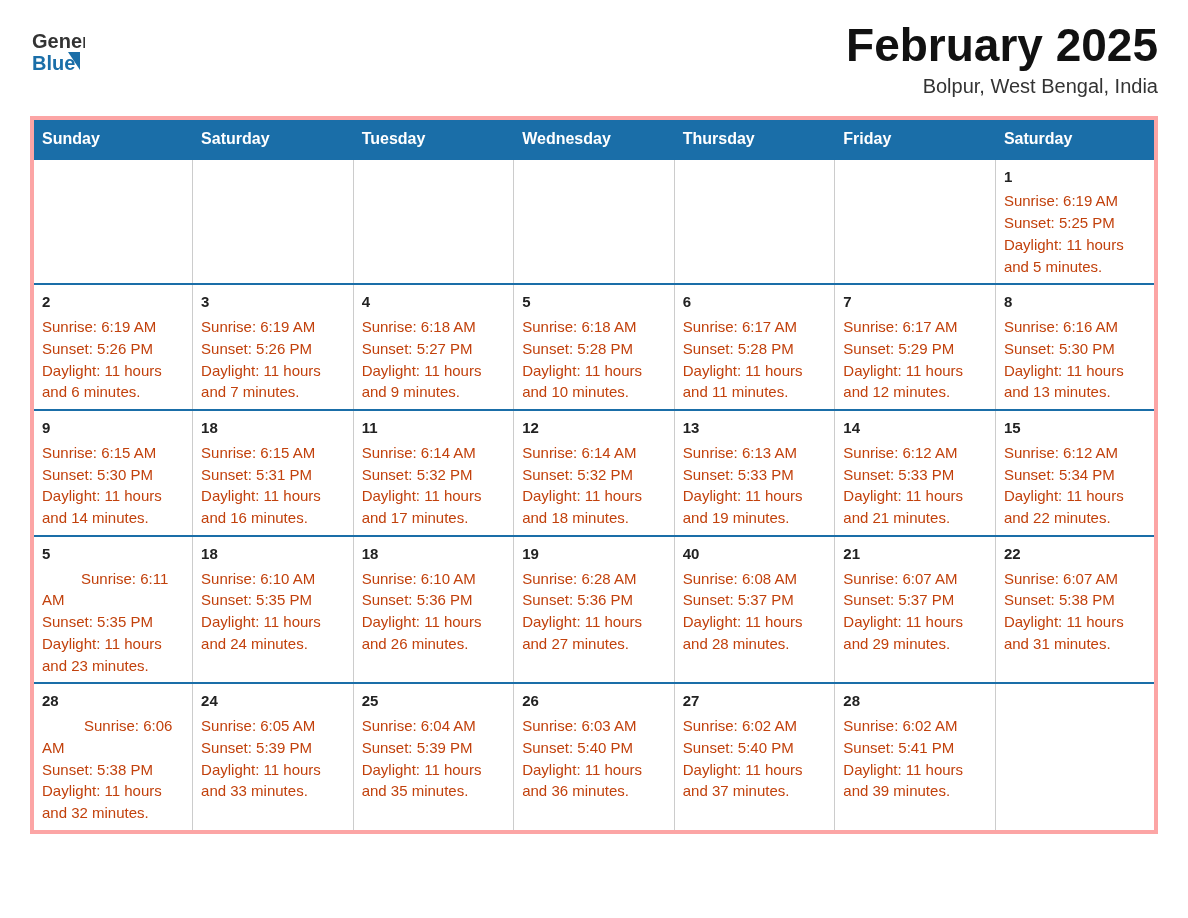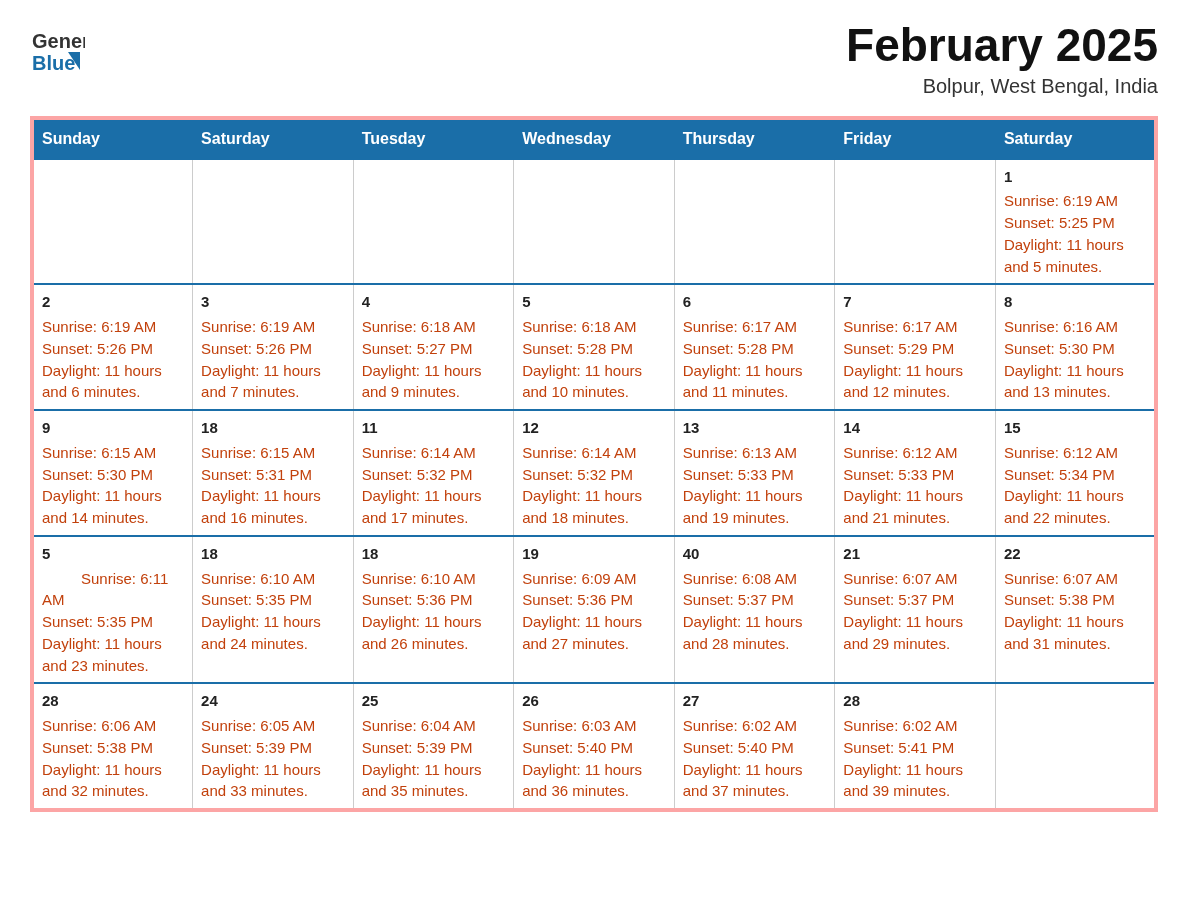--- a/index.html
+++ b/index.html
@@ -168,35 +168,35 @@
       <tr>
         <td><span class="day-num">5</span><span class="day-info" style="white-space: pre-line; margin-left: 39px;">Sunrise: 6:11 AM
 Sunset: 5:35 PM
 Daylight: 11 hours and 23 minutes.</span></td>
         <td><span class="day-num">18</span><span class="day-info" style="white-space: pre-line;">Sunrise: 6:10 AM
 Sunset: 5:35 PM
 Daylight: 11 hours and 24 minutes.</span></td>
         <td><span class="day-num">18</span><span class="day-info" style="white-space: pre-line;">Sunrise: 6:10 AM
 Sunset: 5:36 PM
 Daylight: 11 hours and 26 minutes.</span></td>
-        <td><span class="day-num">19</span><span class="day-info" style="white-space: pre-line;">Sunrise: 6:09 AM
+        <td><span class="day-num">19</span><span class="day-info" style="white-space: pre-line;">Sunrise: 6:28 AM
 Sunset: 5:36 PM
 Daylight: 11 hours and 27 minutes.</span></td>
         <td><span class="day-num">40</span><span class="day-info" style="white-space: pre-line;">Sunrise: 6:08 AM
 Sunset: 5:37 PM
 Daylight: 11 hours and 28 minutes.</span></td>
         <td><span class="day-num">21</span><span class="day-info" style="white-space: pre-line;">Sunrise: 6:07 AM
 Sunset: 5:37 PM
 Daylight: 11 hours and 29 minutes.</span></td>
         <td><span class="day-num">22</span><span class="day-info" style="white-space: pre-line;">Sunrise: 6:07 AM
 Sunset: 5:38 PM
 Daylight: 11 hours and 31 minutes.</span></td>
       </tr>
       <tr>
-        <td><span class="day-num">28</span><span class="day-info" style="white-space: pre-line;">Sunrise: 6:06 AM
+        <td><span class="day-num">28</span><span class="day-info" style="white-space: pre-line; margin-left: 42px;">Sunrise: 6:06 AM
 Sunset: 5:38 PM
 Daylight: 11 hours and 32 minutes.</span></td>
         <td><span class="day-num">24</span><span class="day-info" style="white-space: pre-line;">Sunrise: 6:05 AM
 Sunset: 5:39 PM
 Daylight: 11 hours and 33 minutes.</span></td>
         <td><span class="day-num">25</span><span class="day-info" style="white-space: pre-line;">Sunrise: 6:04 AM
 Sunset: 5:39 PM
 Daylight: 11 hours and 35 minutes.</span></td>
         <td><span class="day-num">26</span><span class="day-info" style="white-space: pre-line;">Sunrise: 6:03 AM
 Sunset: 5:40 PM

